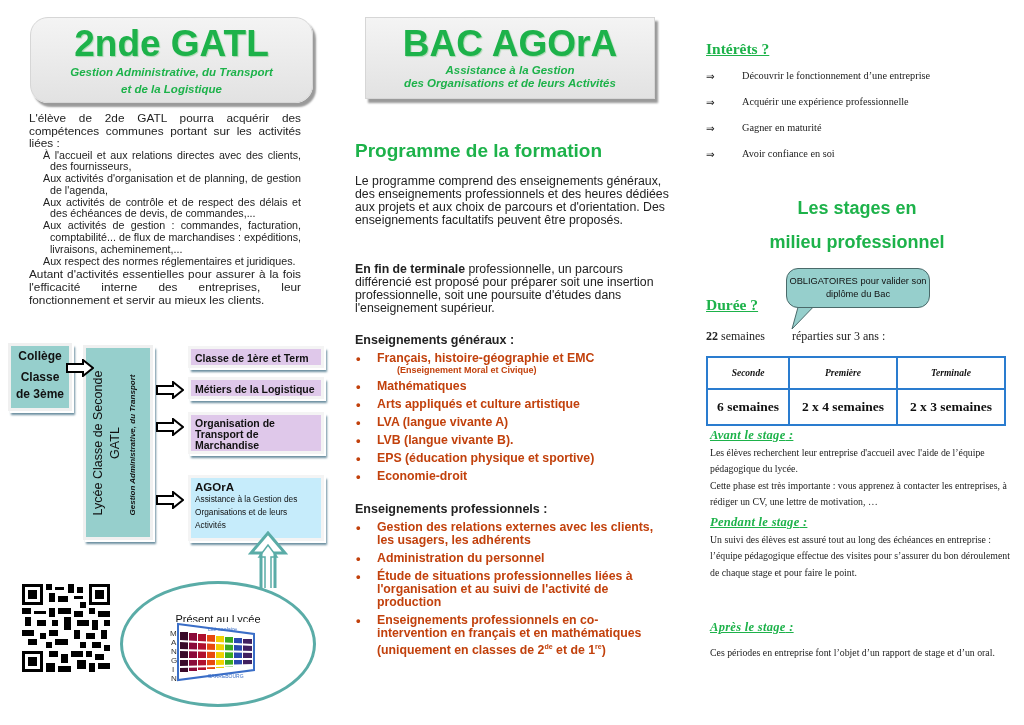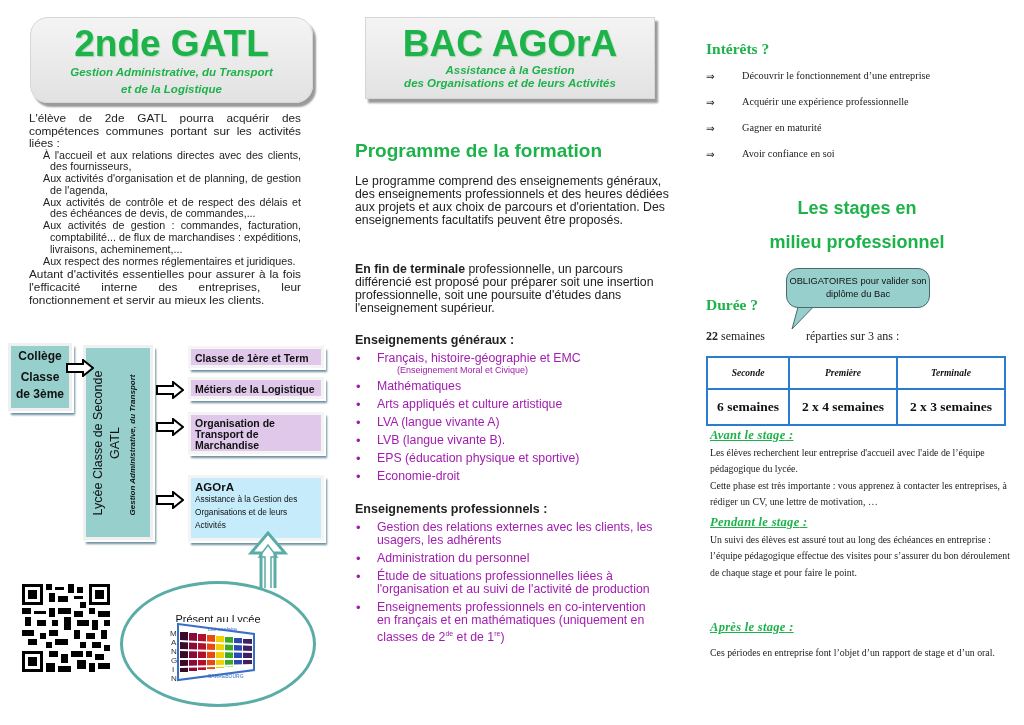--- a/index.html
+++ b/index.html
@@ -51,25 +51,25 @@
   .oval { position: absolute; left: 120px; top: 581px; width: 196px; height: 126px; border: 3px solid #5aaca7; border-radius: 50%; }
   .oval-text { position: absolute; left: 0; width: 100%; text-align: center; top: 29px; font-size: 11px; line-height: 12px; }
   .logo { position: absolute; left: 168px; top: 622px; width: 88px; height: 60px; }
 
   .qr { position: absolute; left: 22px; top: 584px; width: 88px; height: 88px; }
 
   
   .h2g { position: absolute; left: 355px; top: 140px; font-weight: bold; color: #1db24a; font-size: 19px; }
   .para { position: absolute; left: 355px; width: 325px; font-size: 12.3px; line-height: 13px; color: #222; }
   .sect-h { position: absolute; left: 355px; font-weight: bold; font-size: 12.5px; color: #222; }
-  ul.bul { position: absolute; left: 355px; width: 325px; list-style: none; font-size: 12.3px; color: #a21caf; }
+  ul.bul { position: absolute; left: 355px; width: 325px; list-style: none; font-size: 12.3px; color: #c2410c; font-weight: bold; }
   ul.bul li { position: relative; padding-left: 22px; line-height: 13px; margin-bottom: 5px; }
   ul.bul li::before { content: "•"; position: absolute; left: 1px; top: 0; font-size: 13px; }
   .small-note { display: block; font-size: 9px; padding-left: 20px; line-height: 10px; }
-  .h3g { position: absolute; font-family: "Liberation Serif", serif; font-weight: bold; color: #1db24a; font-size: 15.5px; }
+  .h3g { position: absolute; font-family: "Liberation Serif", serif; font-weight: bold; color: #1db24a; font-size: 15.5px; text-decoration: underline; }
   .interet-list { position: absolute; left: 706px; top: 70px; list-style: none; font-family: "Liberation Serif", serif; font-size: 10.3px; color: #222; }
   .interet-list li { height: 26px; display: flex; }
   .interet-list .arr { width: 36px; }
   .stages-title { position: absolute; left: 690px; width: 334px; text-align: center; font-weight: bold; color: #1db24a; font-size: 18px; line-height: 32px; top: 192px; }
   .bubble { position: absolute; left: 786px; top: 268px; width: 144px; height: 40px; background: #96cfcc; border: 1px solid #4a6a6a; border-radius: 12px; font-size: 9.3px; text-align: center; line-height: 13px; padding-top: 6px; }
   .bubble-tail { position: absolute; left: 790px; top: 300px; width: 40px; height: 30px; }
   .weeks-line { position: absolute; left: 706px; top: 329px; font-family: "Liberation Serif", serif; font-size: 12px; color: #222; }
   .weeks-line b { font-weight: bold; }
   table.stg { position: absolute; left: 706px; top: 356px; width: 300px; border-collapse: collapse; font-family: "Liberation Serif", serif; border-radius: 9px; }
   table.stg th { font-style: italic; font-weight: bold; font-size: 9.5px; height: 32px; border: 2px solid #2a7ccf; }
@@ -286,21 +286,21 @@
 
 <svg class="bubble-tail" viewBox="0 0 40 30">
   <path d="M10 0 L2 29 L30 0 Z" fill="#96cfcc" stroke="#4a6a6a" stroke-width="1"></path>
   <rect x="9" y="0" width="22" height="3" fill="#96cfcc"></rect>
 </svg>
 <div class="bubble">OBLIGATOIRES pour valider son diplôme du Bac</div>
 
 <div class="h3g" style="left:706px;top:296px;">Durée ?</div>
 <div class="weeks-line">
   <b>22</b><span> semaines</span>
-  <span style="margin-left:38px;">réparties sur 3 ans :</span>
+  <span style="margin-left:24px;">réparties sur 3 ans :</span>
 </div>
 
 <table class="stg">
   <tbody>
       <tr>
     <th>Seconde</th>
     <th>Première</th>
     <th>Terminale</th>
   </tr>
   <tr>

